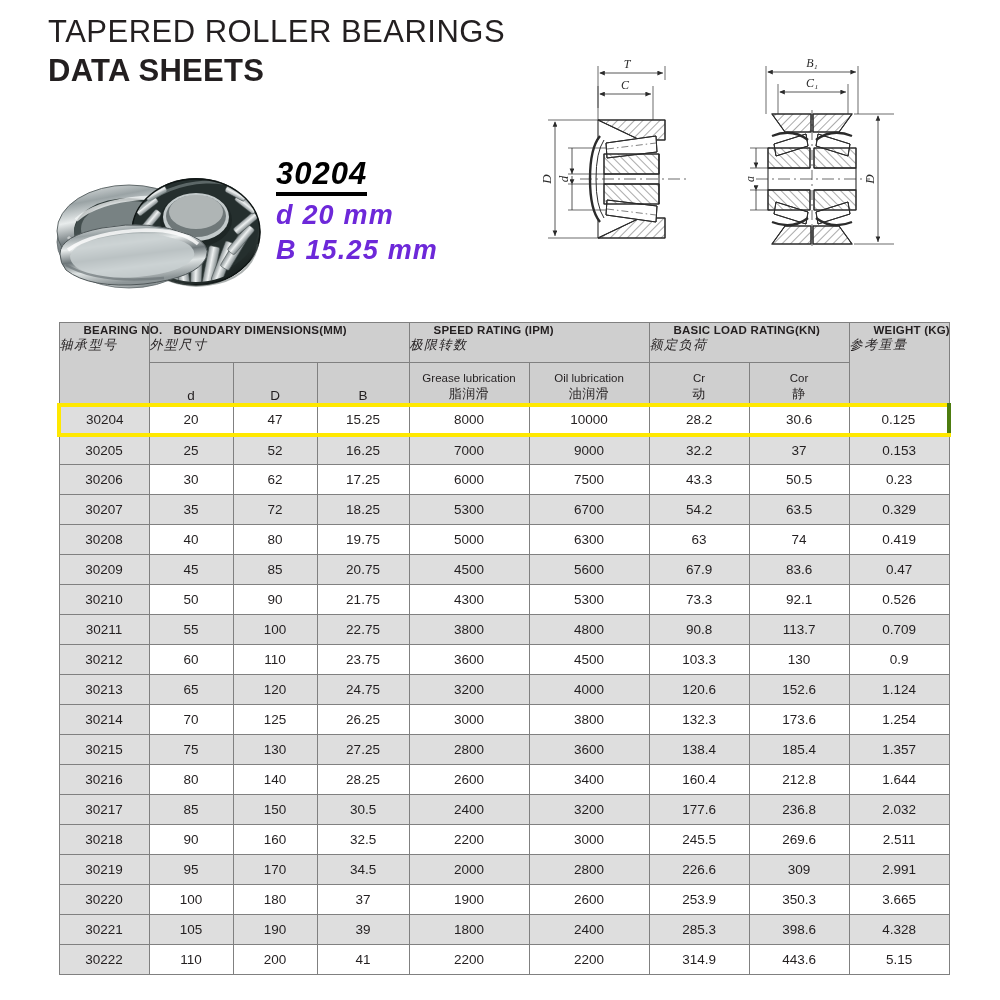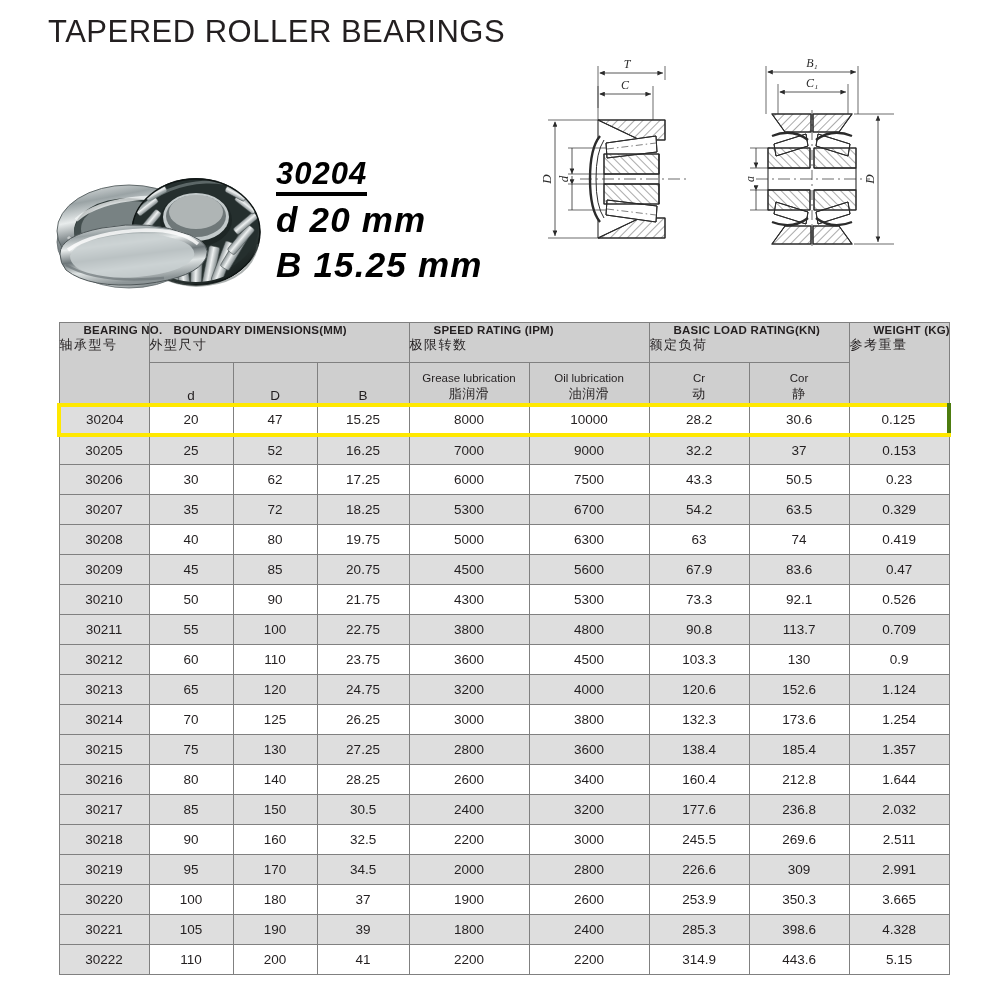--- a/index.html
+++ b/index.html
@@ -44,25 +44,25 @@
     font-weight: bold;
     font-style: italic;
     letter-spacing: 1px;
     border-bottom: 4px solid #000;
     display: inline-block;
     padding-bottom: 1px;
     line-height: 1.05;
     color: #000;
   }
   .spec-dim {
-    font-size: 35px;
+    font-size: 27px;
     font-weight: bold;
     font-style: italic;
     letter-spacing: 1.2px;
-    color: #000000;
+    color: #6d28d9;
     line-height: 1.22;
     margin-top: 3px;
     white-space: nowrap;
   }
 
   
   .photo { position: absolute; left: 46px; top: 132px; width: 232px; height: 180px; }
 
   
   .drawing-left  { position: absolute; left: 528px; top: 48px;  width: 236px; height: 262px; }
@@ -94,20 +94,21 @@
     letter-spacing: 0.2px;
     white-space: nowrap;
     line-height: 1.25;
     padding-left: 24px;
   }
   .hdr-cn {
     font-size: 13px;
     letter-spacing: 1.5px;
     line-height: 1.3;
     white-space: nowrap;
+    font-style: italic;
   }
   .hdr-sub {
     background: #cfcfcf;
     vertical-align: bottom;
     padding: 4px 8px 5px 8px;
     height: 42px;
     text-align: center;
   }
   .sub-en { font-size: 11.5px; line-height: 1.25; white-space: nowrap; }
   .sub-cn { font-size: 13px; letter-spacing: 0.5px; line-height: 1.3; white-space: nowrap; }
@@ -134,20 +135,21 @@
   tr.highlight td:first-child { border-left: 4px solid #ffe800; }
   tr.highlight td:last-child  { border-right: 4px solid #4d7c0f; }
 </style>
 </head>
 <body>
 
 <div id="page">
 
   <div class="title-block">
     <div class="title-line1">TAPERED ROLLER BEARINGS</div>
+    <div class="title-line2">DATA SHEETS</div>
   </div>
 
   <div class="photo">
     <svg width="232" height="180" viewBox="0 0 232 180" xmlns="http://www.w3.org/2000/svg">
       <defs>
         <linearGradient id="chrome" x1="0" y1="0" x2="0.3" y2="1">
           <stop offset="0%" stop-color="#f2f4f4"></stop>
           <stop offset="22%" stop-color="#9aa3a5"></stop>
           <stop offset="40%" stop-color="#e8ecec"></stop>
           <stop offset="60%" stop-color="#6e777a"></stop>

